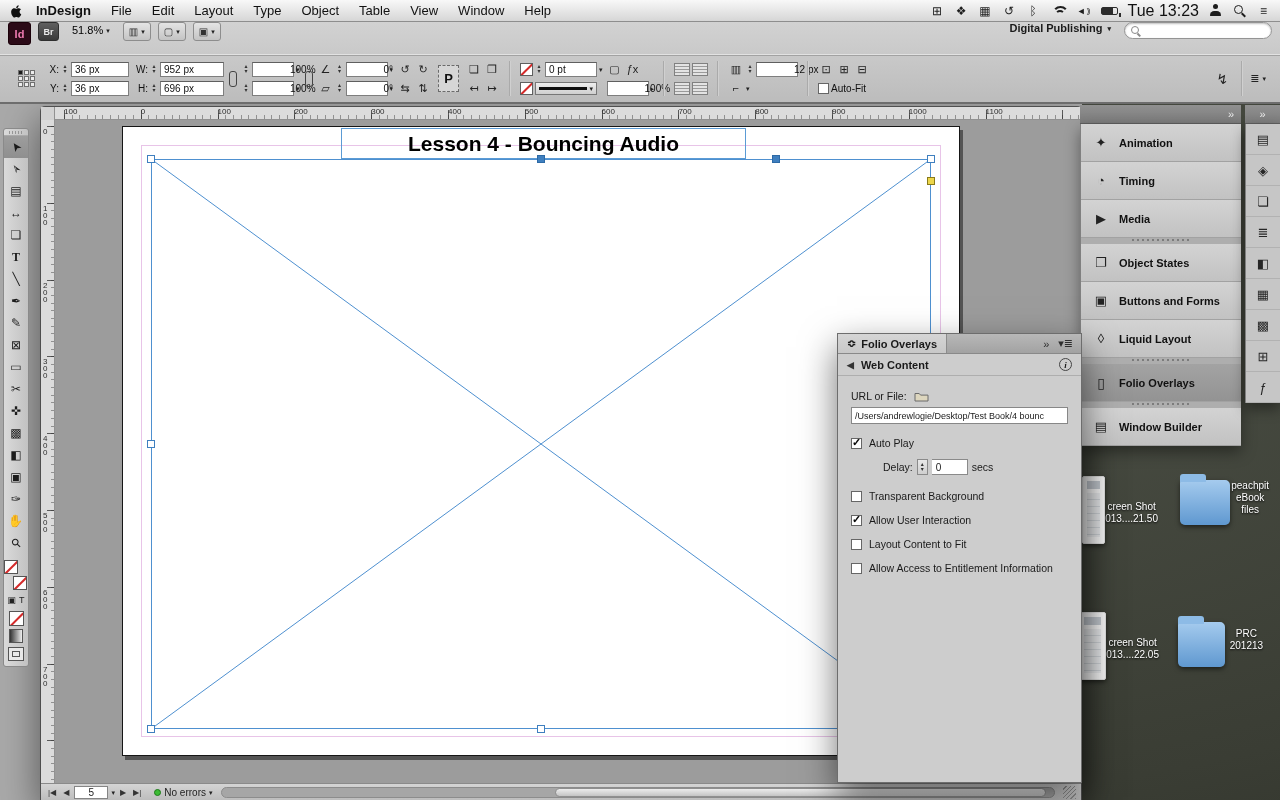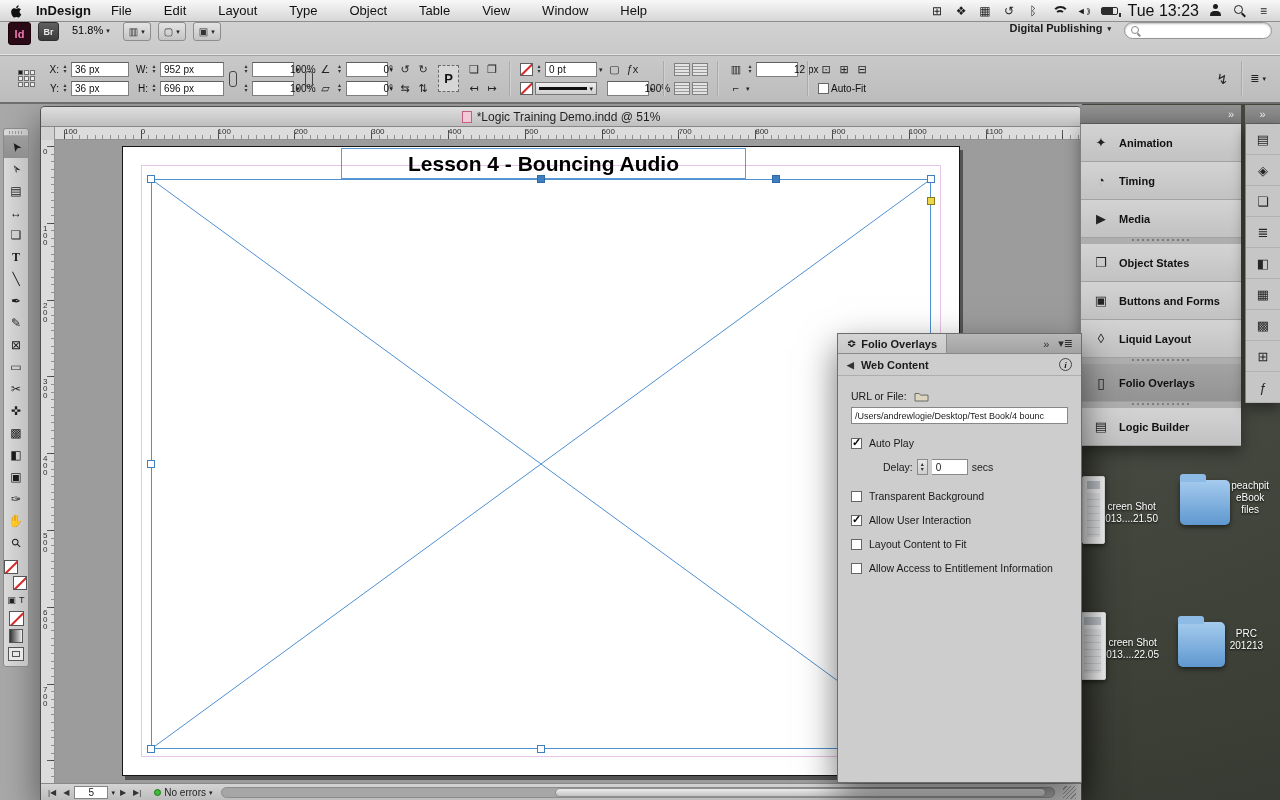--- a/index.html
+++ b/index.html
@@ -3,21 +3,21 @@
 <meta charset="utf-8">
 <style>
 *{margin:0;padding:0;box-sizing:border-box;}
 html,body{width:1280px;height:800px;overflow:hidden;font-family:"Liberation Sans",sans-serif;}
 body{position:relative;background:radial-gradient(ellipse at 70% 35%, #4d5147 0%, #3a3d34 70%, #2e3129 100%);}
 
 
 .menubar{position:absolute;top:0;left:0;width:100%;height:22px;background:linear-gradient(#f8f8f8,#d6d6d6);border-bottom:1px solid #8e8e8e;display:flex;align-items:center;padding:0 10px;z-index:100;font-size:13px;color:#111;}
 .mb-apple{display:flex;align-items:center;margin-right:4px;}
 .mb-app{font-weight:700;padding:0 10px;}
-.mb-menus{display:flex;align-items:flex-start;gap:12px;}
+.mb-menus{display:flex;align-items:flex-start;}
 .mb-menu{padding:0 10px;cursor:default;}
 .mb-right{margin-left:auto;display:flex;align-items:center;gap:10px;}
 .mb-status{display:flex;align-items:center;gap:11px;}
 .sicon{display:inline-flex;align-items:center;justify-content:center;min-width:13px;height:15px;font-size:12px;color:#1d1d1d;position:relative;}
 .volume-icon{font-size:9px;}
 .volume-icon::after{content:"))";font-size:7px;letter-spacing:-1px;margin-left:1px;}
 .battery-icon{width:17px;height:8px;border:1px solid #2c2c2c;border-radius:2px;background:linear-gradient(90deg,#2c2c2c 0 72%,transparent 72%);}
 .battery-icon::after{content:"";position:absolute;right:-4px;top:5px;width:2px;height:4px;background:#2c2c2c;}
 .user-icon{width:13px;height:13px;}
 .user-icon::before{content:"";position:absolute;left:4px;top:0;width:5px;height:5px;border-radius:50%;background:#1d1d1d;}
@@ -217,24 +217,20 @@
     </div>
 </div>
 <style>
 .dicon:nth-of-type(1){left:1082px;top:476px;width:76px;}
 .dicon:nth-of-type(2){left:1180px;top:466px;width:90px;}
 .dicon:nth-of-type(3){left:1079px;top:612px;width:80px;}
 .dicon:nth-of-type(4){left:1178px;top:608px;width:90px;}
 </style>
 
 <div class="docwin">
-  <div class="win-title">
-    <span class="doc-proxy"></span>
-    <span>*Logic Training Demo.indd @ 51%</span>
-  </div>
   <div class="hruler">
     <span class="hcorner"></span>
     <span><span class="hrl" style="left: 23px;">100</span><span class="hrl" style="left: 99.8px;">0</span><span class="hrl" style="left: 176.6px;">100</span><span class="hrl" style="left: 253.4px;">200</span><span class="hrl" style="left: 330.2px;">300</span><span class="hrl" style="left: 407px;">400</span><span class="hrl" style="left: 483.8px;">500</span><span class="hrl" style="left: 560.6px;">600</span><span class="hrl" style="left: 637.4px;">700</span><span class="hrl" style="left: 714.2px;">800</span><span class="hrl" style="left: 791px;">900</span><span class="hrl" style="left: 867.8px;">1000</span><span class="hrl" style="left: 944.6px;">1100</span></span>
   </div>
   <div class="winbody">
     <div class="vruler">
       <span><span class="vrl" style="top: 8px;">0</span><span class="vrl" style="top: 84.8px;">1
 0
 0</span><span class="vrl" style="top: 161.6px;">2
 0
@@ -648,21 +644,21 @@
         <span class="dock-label">Liquid Layout</span>
       </div>
 
       <div class="dock-item selected group-end">
         <span class="dock-icon folio-overlays-icon">▯</span>
         <span class="dock-label">Folio Overlays</span>
       </div>
 
       <div class="dock-item">
         <span class="dock-icon folio-builder-icon">▤</span>
-        <span class="dock-label">Logic Builder</span>
+        <span class="dock-label">Window Builder</span>
       </div>
     </div>
 </div>
 
 <div class="rstrip">
   <div class="dock-header">
     <span>»</span>
   </div>
   <div class="rs-items">
 

